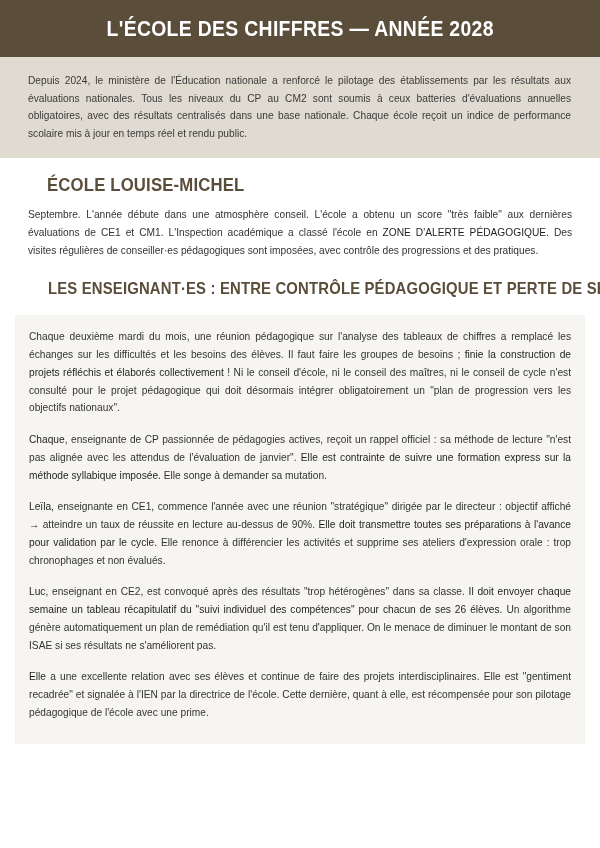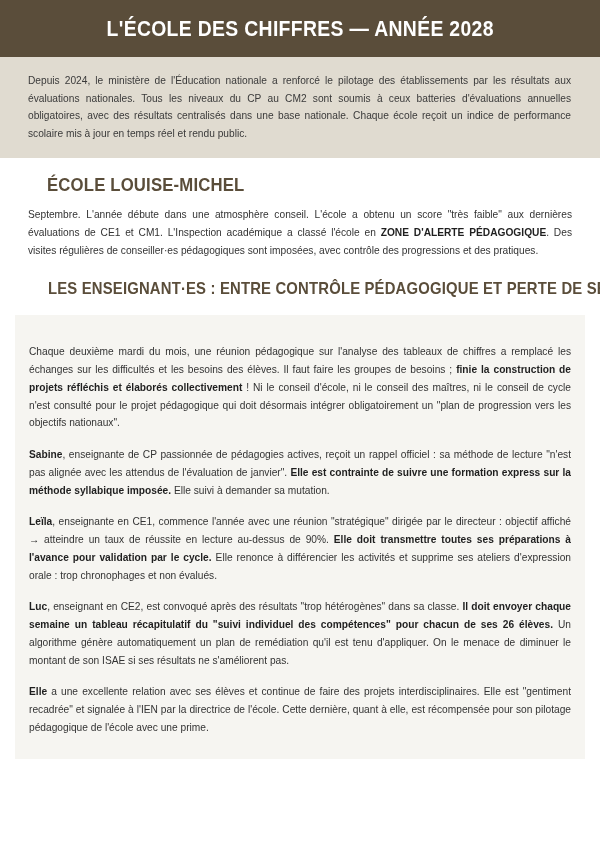--- a/index.html
+++ b/index.html
@@ -94,35 +94,35 @@
     letter-spacing: 0.2px;
     text-transform: uppercase;
     transform: scaleX(0.9);
     white-space: nowrap;
   }
 
   
   .body-block {
     margin: 17px 15px 0 15px;
     background: #f6f5f1;
-    padding: 28px 14px 22px 14px;
+    padding: 13px 14px 22px 14px;
     box-sizing: border-box;
   }
   .body-block p {
     margin: 0 0 14px 0;
     font-size: 10.2px;
     line-height: 1.74;
     text-align: justify;
     color: #333333;
   }
   .body-block p:last-child {
     margin-bottom: 0;
   }
   b, strong {
-    font-weight: bold;
+    font-weight: normal;
     color: #1f1f1f;
   }
 </style>
 </head>
 <body>
 
 <div class="page">
 
   <header class="title-band">
     <h1>L'ÉCOLE DES CHIFFRES — ANNÉE 2028</h1>
@@ -140,21 +140,21 @@
 
   <h3 class="section-heading">LES ENSEIGNANT·ES : ENTRE CONTRÔLE PÉDAGOGIQUE ET PERTE DE SENS</h3>
 
   <section class="body-block">
 
     <p>
       <span>Chaque deuxième mardi du mois, une réunion pédagogique sur l'analyse des tableaux de chiffres a remplacé les échanges sur les difficultés et les besoins des élèves. Il faut faire les groupes de besoins ; </span><b>finie la construction de projets réfléchis et élaborés collectivement</b><span> ! Ni le conseil d'école, ni le conseil des maîtres, ni le conseil de cycle n'est consulté pour le projet pédagogique qui doit désormais intégrer obligatoirement un "plan de progression vers les objectifs nationaux".</span>
     </p>
 
     <p>
-      <b>Sabine</b><span>, enseignante de CP passionnée de pédagogies actives, reçoit un rappel officiel : sa méthode de lecture "n'est pas alignée avec les attendus de l'évaluation de janvier". </span><b>Elle est contrainte de suivre une formation express sur la méthode syllabique imposée.</b><span> Elle suivi à demander sa mutation.</span>
+      <b>Chaque</b><span>, enseignante de CP passionnée de pédagogies actives, reçoit un rappel officiel : sa méthode de lecture "n'est pas alignée avec les attendus de l'évaluation de janvier". </span><b>Elle est contrainte de suivre une formation express sur la méthode syllabique imposée.</b><span> Elle songe à demander sa mutation.</span>
     </p>
 
     <p>
       <b>Leïla</b><span>, enseignante en CE1, commence l'année avec une réunion "stratégique" dirigée par le directeur : objectif affiché → atteindre un taux de réussite en lecture au-dessus de 90%. </span><b>Elle doit transmettre toutes ses préparations à l'avance pour validation par le cycle.</b><span> Elle renonce à différencier les activités et supprime ses ateliers d'expression orale : trop chronophages et non évalués.</span>
     </p>
 
     <p>
       <b>Luc</b><span>, enseignant en CE2, est convoqué après des résultats "trop hétérogènes" dans sa classe. </span><b>Il doit envoyer chaque semaine un tableau récapitulatif du "suivi individuel des compétences" pour chacun de ses 26 élèves.</b><span> Un algorithme génère automatiquement un plan de remédiation qu'il est tenu d'appliquer. On le menace de diminuer le montant de son ISAE si ses résultats ne s'améliorent pas.</span>
     </p>
 

